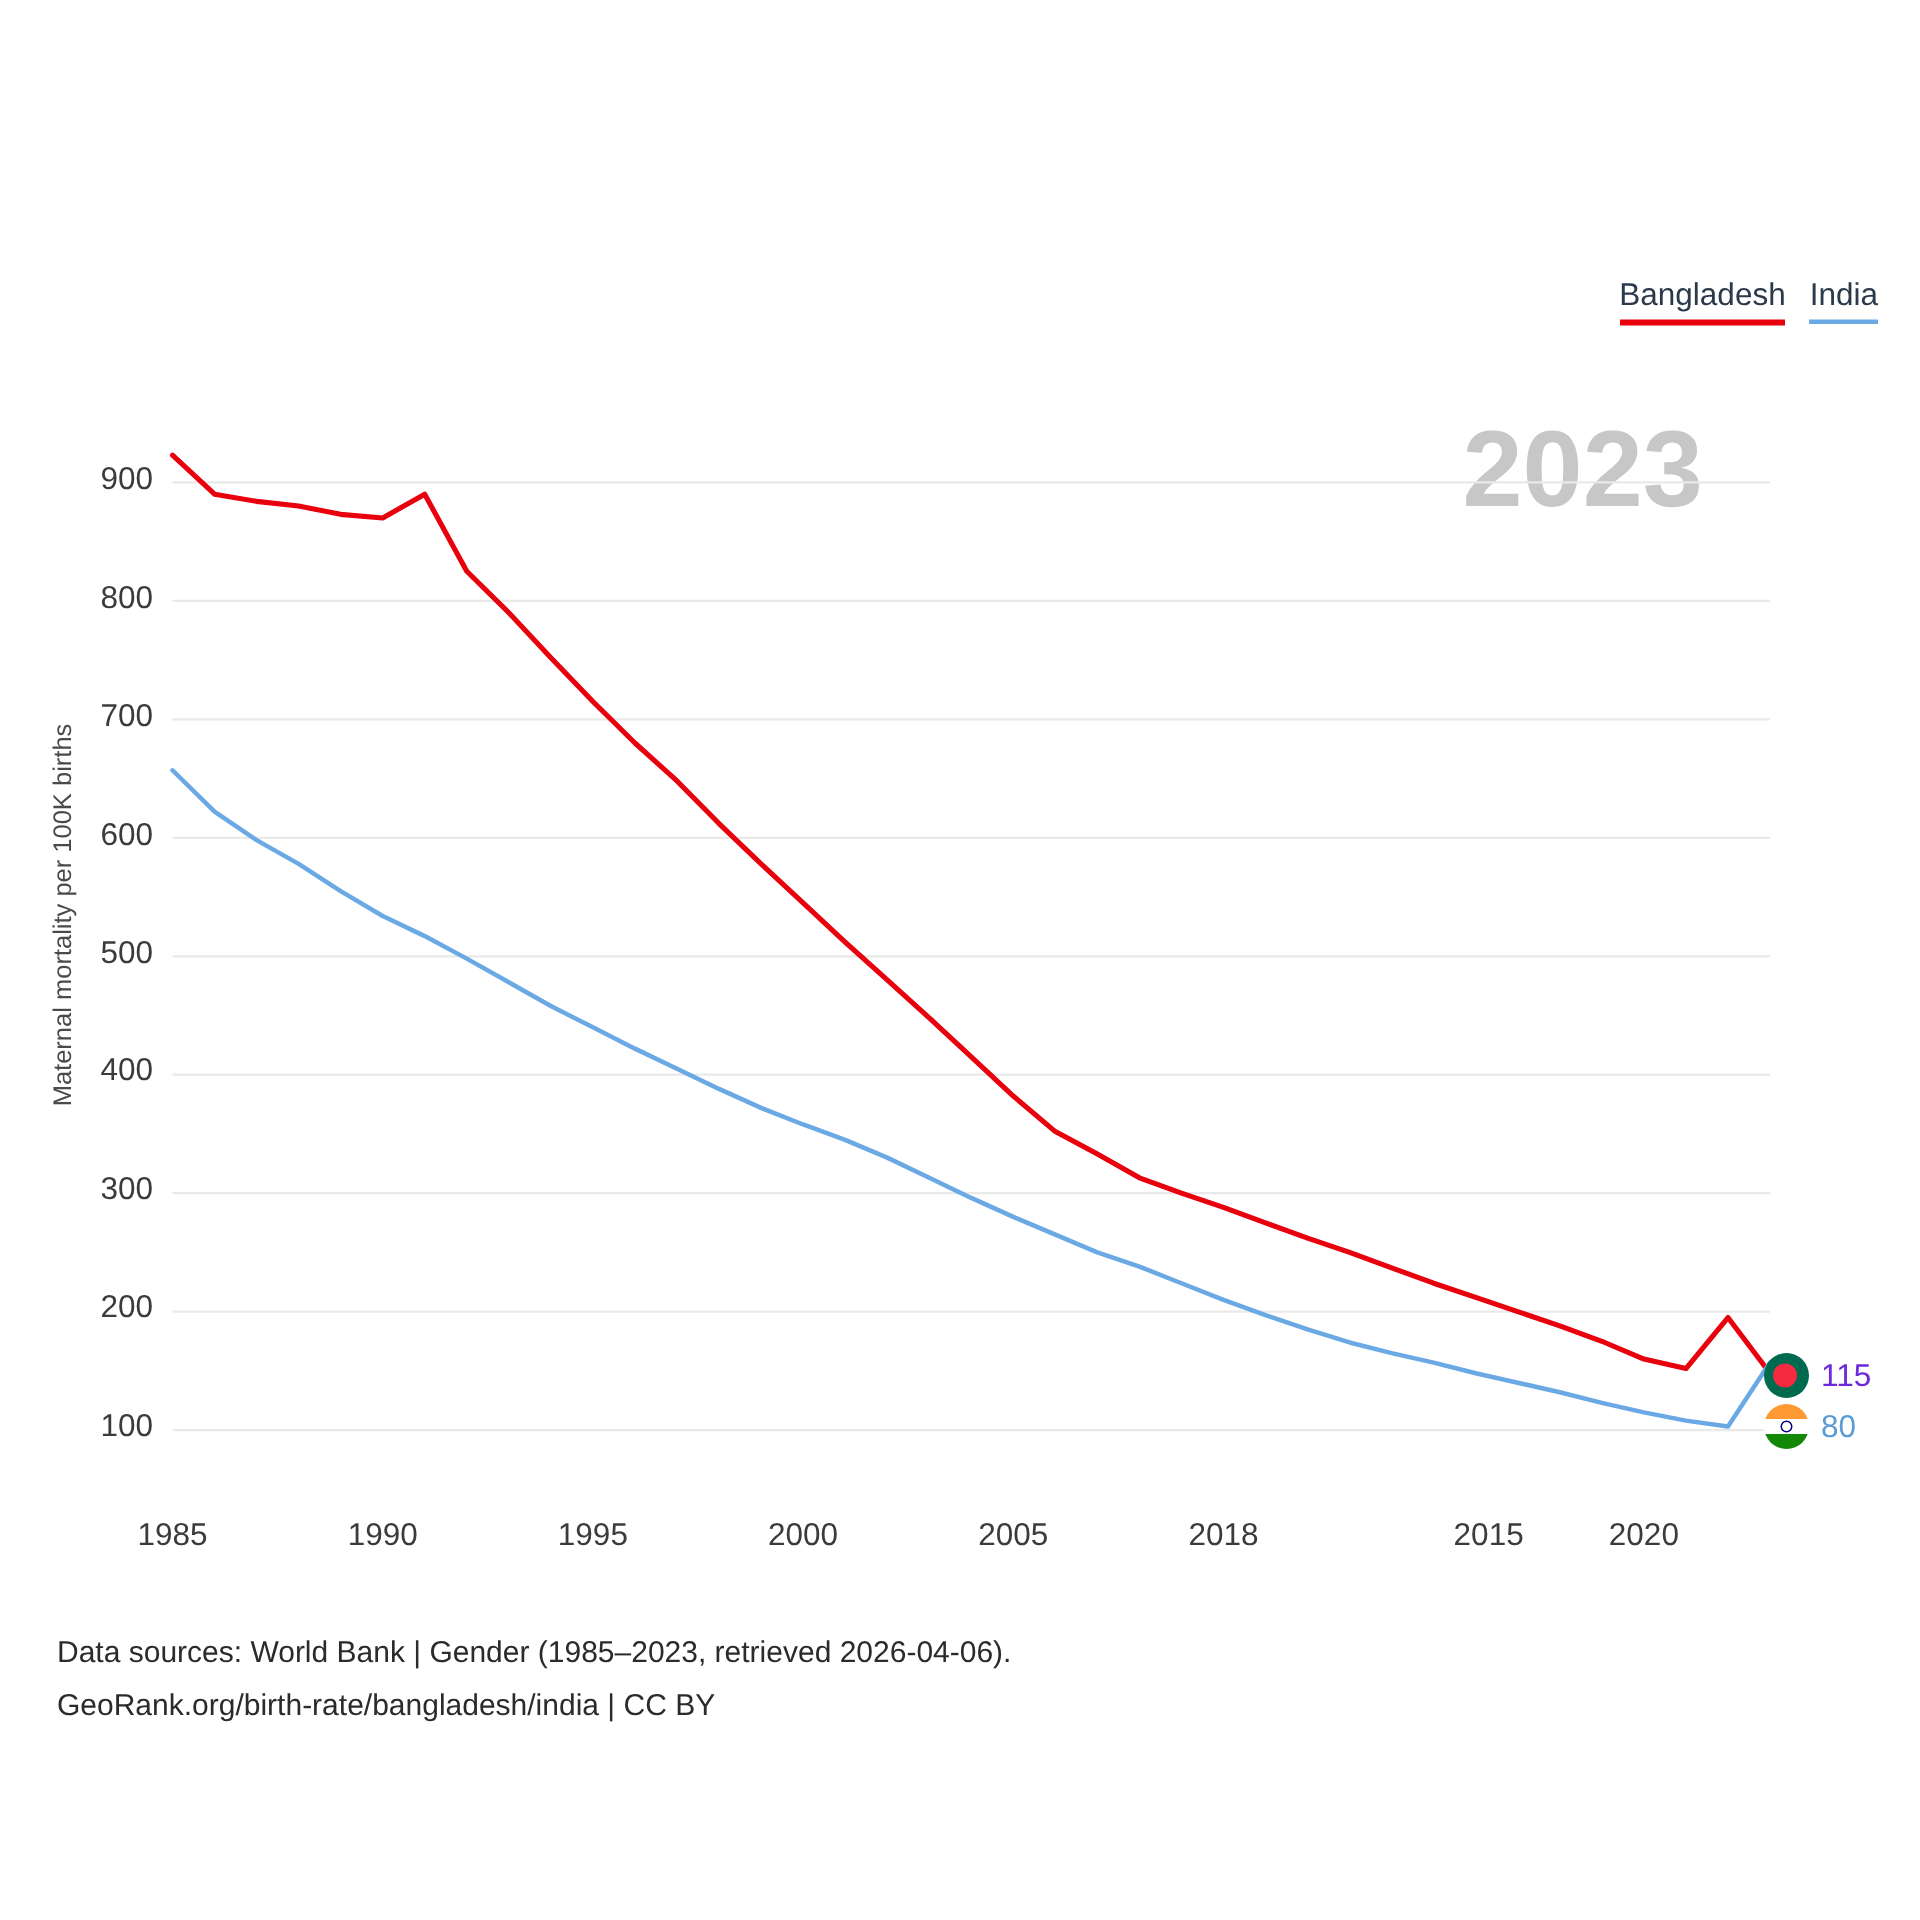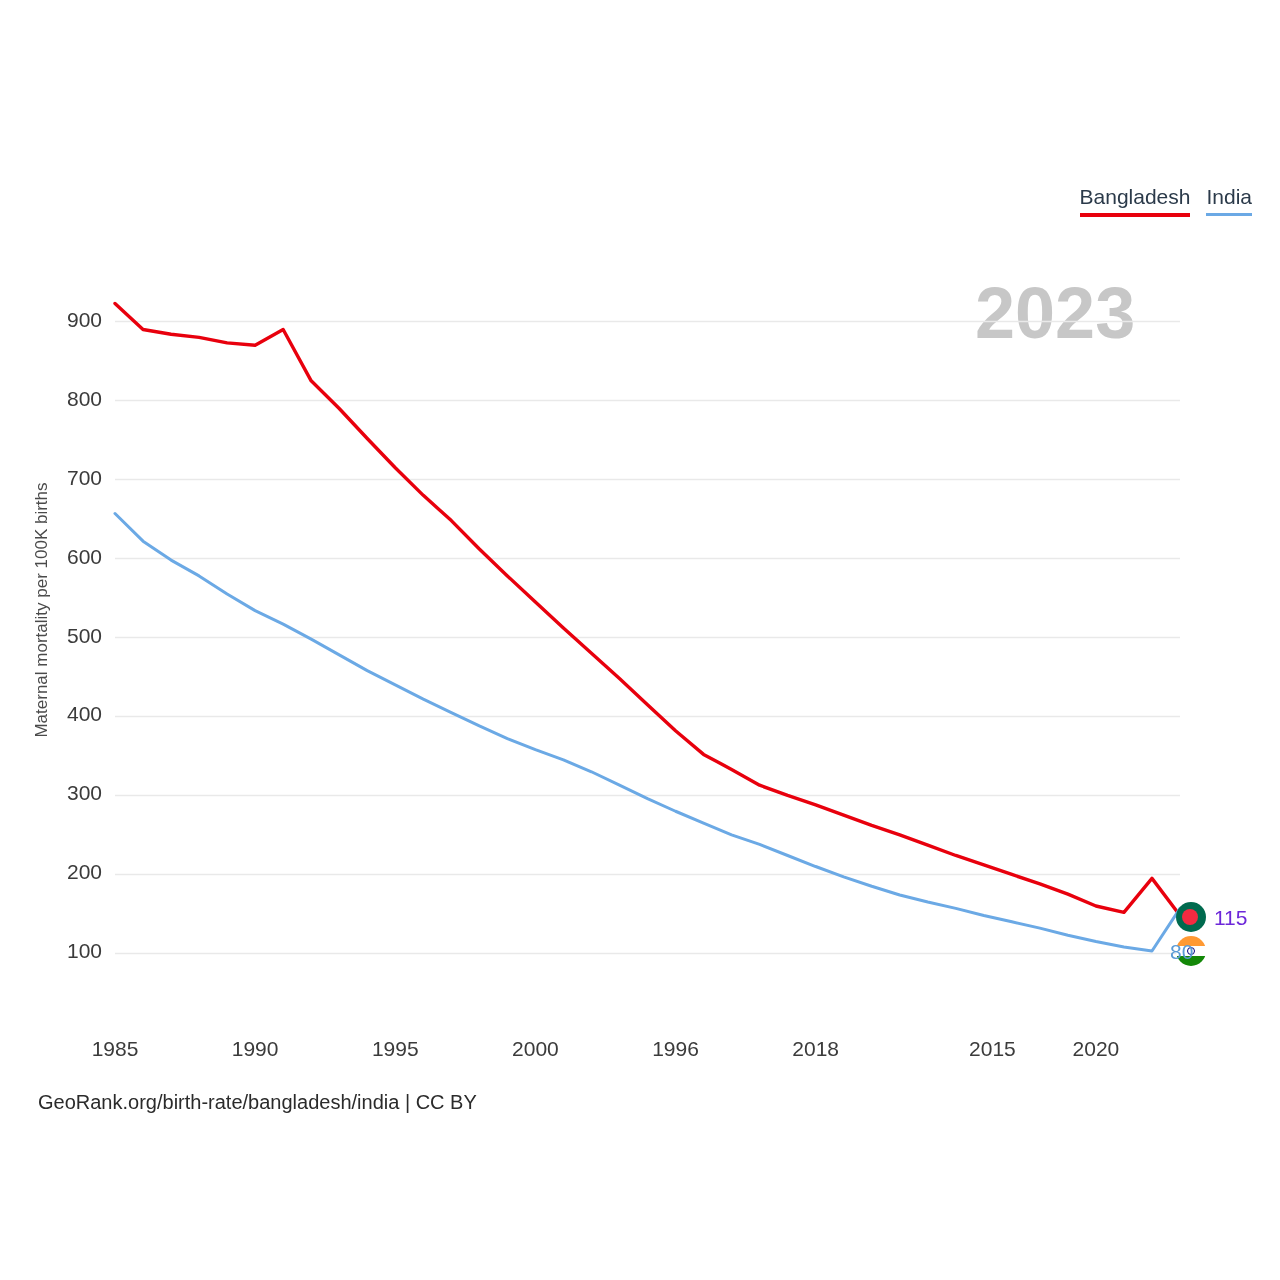--- a/index.html
+++ b/index.html
@@ -79,28 +79,28 @@
     text-align: right;
     font-size: 21px;
     color: #3b3b3b;
   }
   .xtick {
     position: absolute;
     width: 120px;
     text-align: center;
     font-size: 21px;
     color: #3b3b3b;
-    top: 1037px;
+    top: 1012px;
   }
   .endlabel {
     position: absolute;
     font-size: 21px;
   }
   #end-label-bd { color: #6d28d9; left: 1214px; top: 906px; }
-  #end-label-in { color: #5b9bd5; left: 1170px; top: 940px; }
+  #end-label-in { color: #5b9bd5; left: 1214px; top: 940px; }
 
   .flag {
     position: absolute;
     width: 30px;
     height: 30px;
     border-radius: 50%;
     overflow: hidden;
   }
   #flag-bangladesh { left: 1176px; top: 902px; background: #006a4e; }
   #flag-bangladesh .dot {
@@ -171,35 +171,36 @@
       <div class="ytick" style="top: 544.523px;">600</div>
       <div class="ytick" style="top: 465.545px;">700</div>
       <div class="ytick" style="top: 386.568px;">800</div>
       <div class="ytick" style="top: 307.591px;">900</div>
     </div>
   <div id="xticks">
       <div class="xtick" style="left: 55px;">1985</div>
       <div class="xtick" style="left: 195.132px;">1990</div>
       <div class="xtick" style="left: 335.263px;">1995</div>
       <div class="xtick" style="left: 475.395px;">2000</div>
-      <div class="xtick" style="left: 615.526px;">1996</div>
+      <div class="xtick" style="left: 615.526px;">2005</div>
       <div class="xtick" style="left: 755.658px;">2018</div>
       <div class="xtick" style="left: 895.789px; text-align: right;">2015</div>
       <div class="xtick" style="left: 1035.92px;">2020</div>
     </div>
 
   <div class="flag" id="flag-bangladesh">
       <div class="dot"></div>
     </div>
   <div class="flag" id="flag-india">
     <div class="band-top"></div>
       <div class="band-bot"></div>
       <div class="wheel"></div>
   </div>
 
   <div class="endlabel" id="end-label-bd">115</div>
   <div class="endlabel" id="end-label-in">80</div>
 
   <div id="footer">
+    <div>Data sources: World Bank | Gender (1985–2023, retrieved 2026-04-06).</div>
     <div>GeoRank.org/birth-rate/bangladesh/india | CC BY</div>
   </div>
 
 </div>
 
 </body></html>

